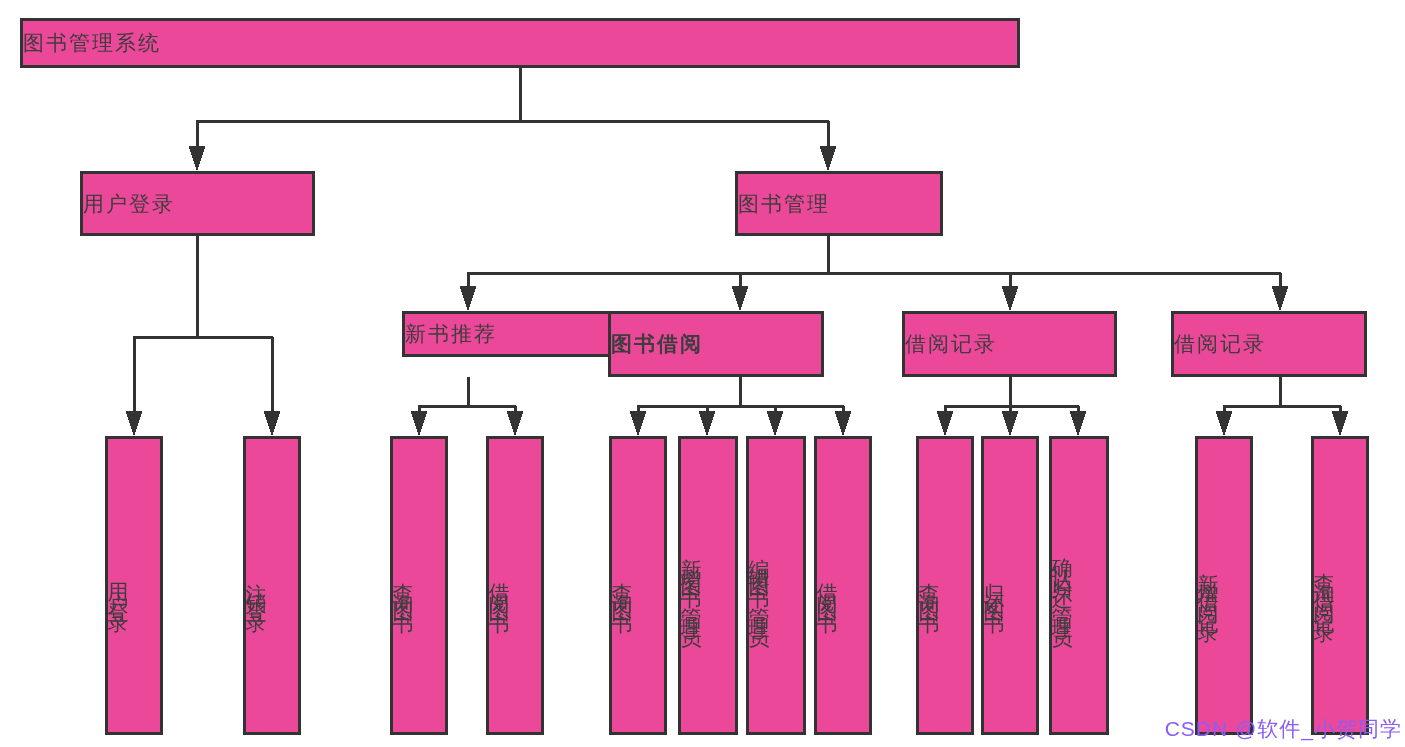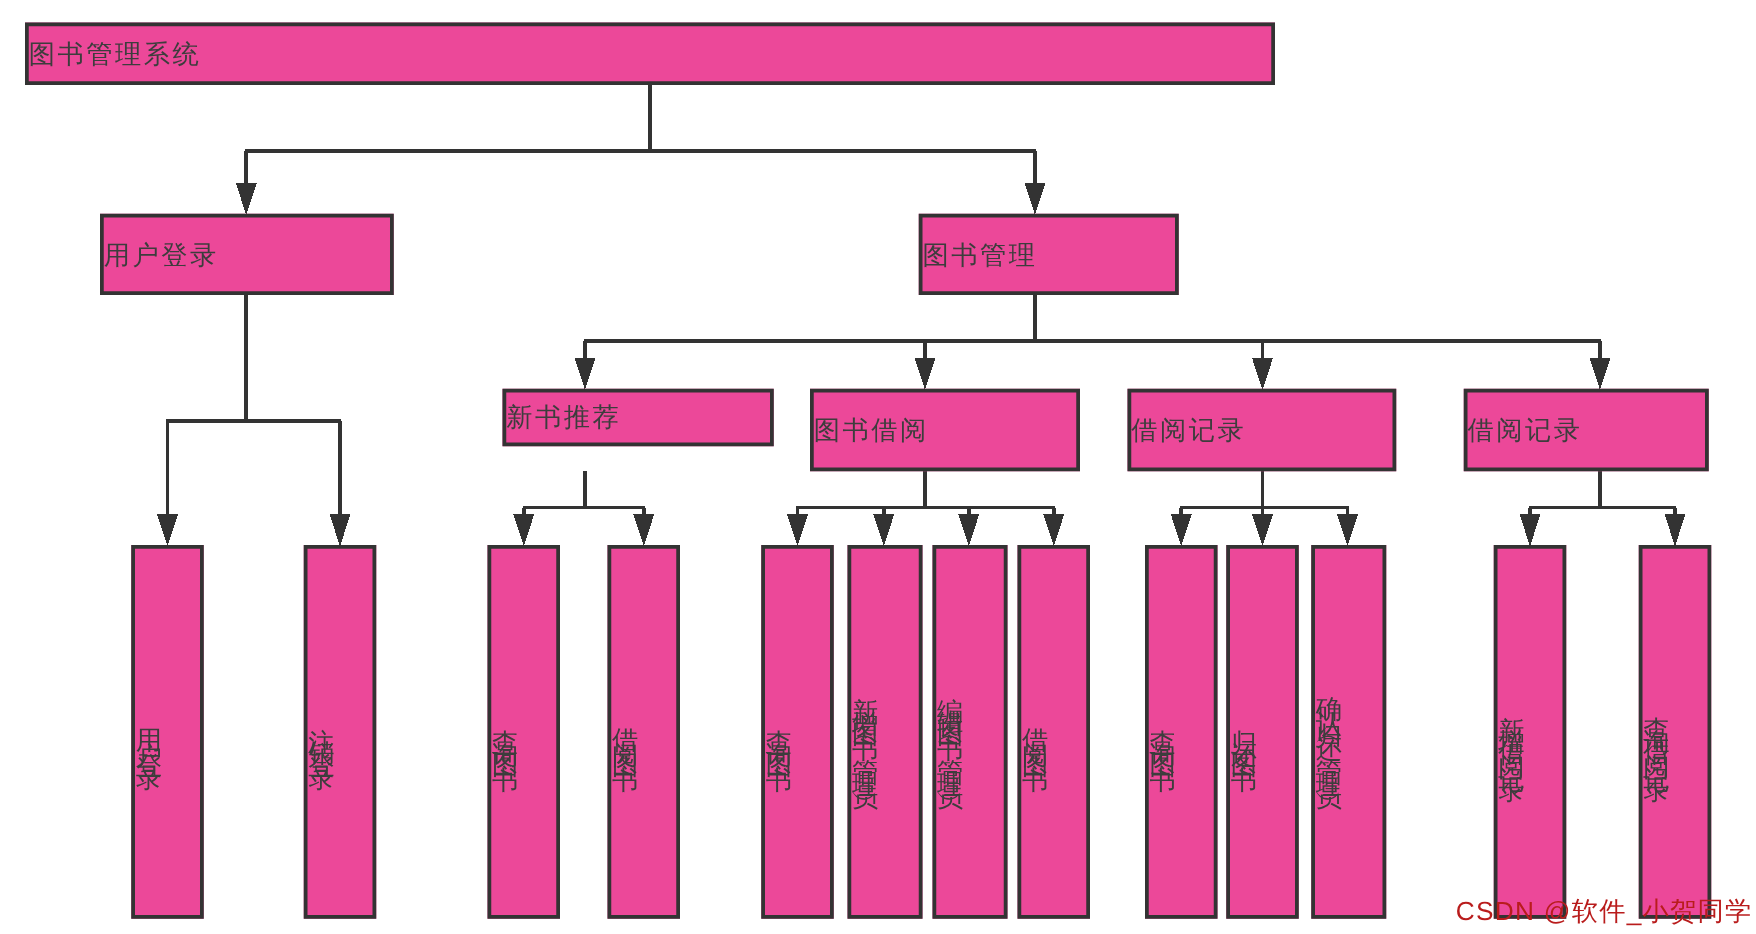--- a/index.html
+++ b/index.html
@@ -16,31 +16,31 @@
   .hlabel{letter-spacing:2px;white-space:nowrap;}
   .vlabel{
     display:block;writing-mode:vertical-rl;text-orientation:mixed;
     letter-spacing:10px;line-height:1;white-space:nowrap;
   }
   
   .n-root {left:20px;  top:18px;  width:1000px;height:50px;}
   .n-l2a  {left:80px;  top:171px; width:235px; height:65px;}
   .n-l2b  {left:711px; top:171px; width:208px; height:65px;margin-left:24px;}
   .n-l3a  {left:360px; top:311px; width:217px; height:46px;margin-left:42px;}
-  .n-l3b  {left:648px; top:311px; width:216px; height:66px;}
+  .n-l3b  {left:608px; top:311px; width:216px; height:66px;font-weight:bold;}
   .n-l3c  {left:902px; top:311px; width:215px; height:66px;}
   .n-l3d  {left:1171px;top:311px; width:196px; height:66px;}
   .leaf   {top:436px;height:299px;width:58px;}
   .f0 {left:105px;} .f1 {left:243px;} .f2 {left:390px;} .f3 {left:486px;}
   .f4 {left:609px;} .f5 {left:678px;width:60px;} .f6 {left:746px;width:60px;}
   .f7 {left:814px;} .f8 {left:916px;} .f9 {left:981px;}
   .f10{left:1049px;width:60px;} .f11{left:1195px;} .f12{left:1311px;}
   .watermark{
     position:absolute;right:3px;bottom:4px;z-index:3;
-    font-size:21px;letter-spacing:1px;color:#b91c1c;white-space:nowrap;
+    font-size:21px;letter-spacing:1px;color:#8b5cf6;white-space:nowrap;
   }
 </style>
 </head>
 <body>
 
 <div class="stage">
 
   <svg class="wires" viewBox="0 0 1405 747" shape-rendering="crispEdges">
     <path fill="none" stroke="#333333" stroke-width="3" d="
       M520 68 L520 121

